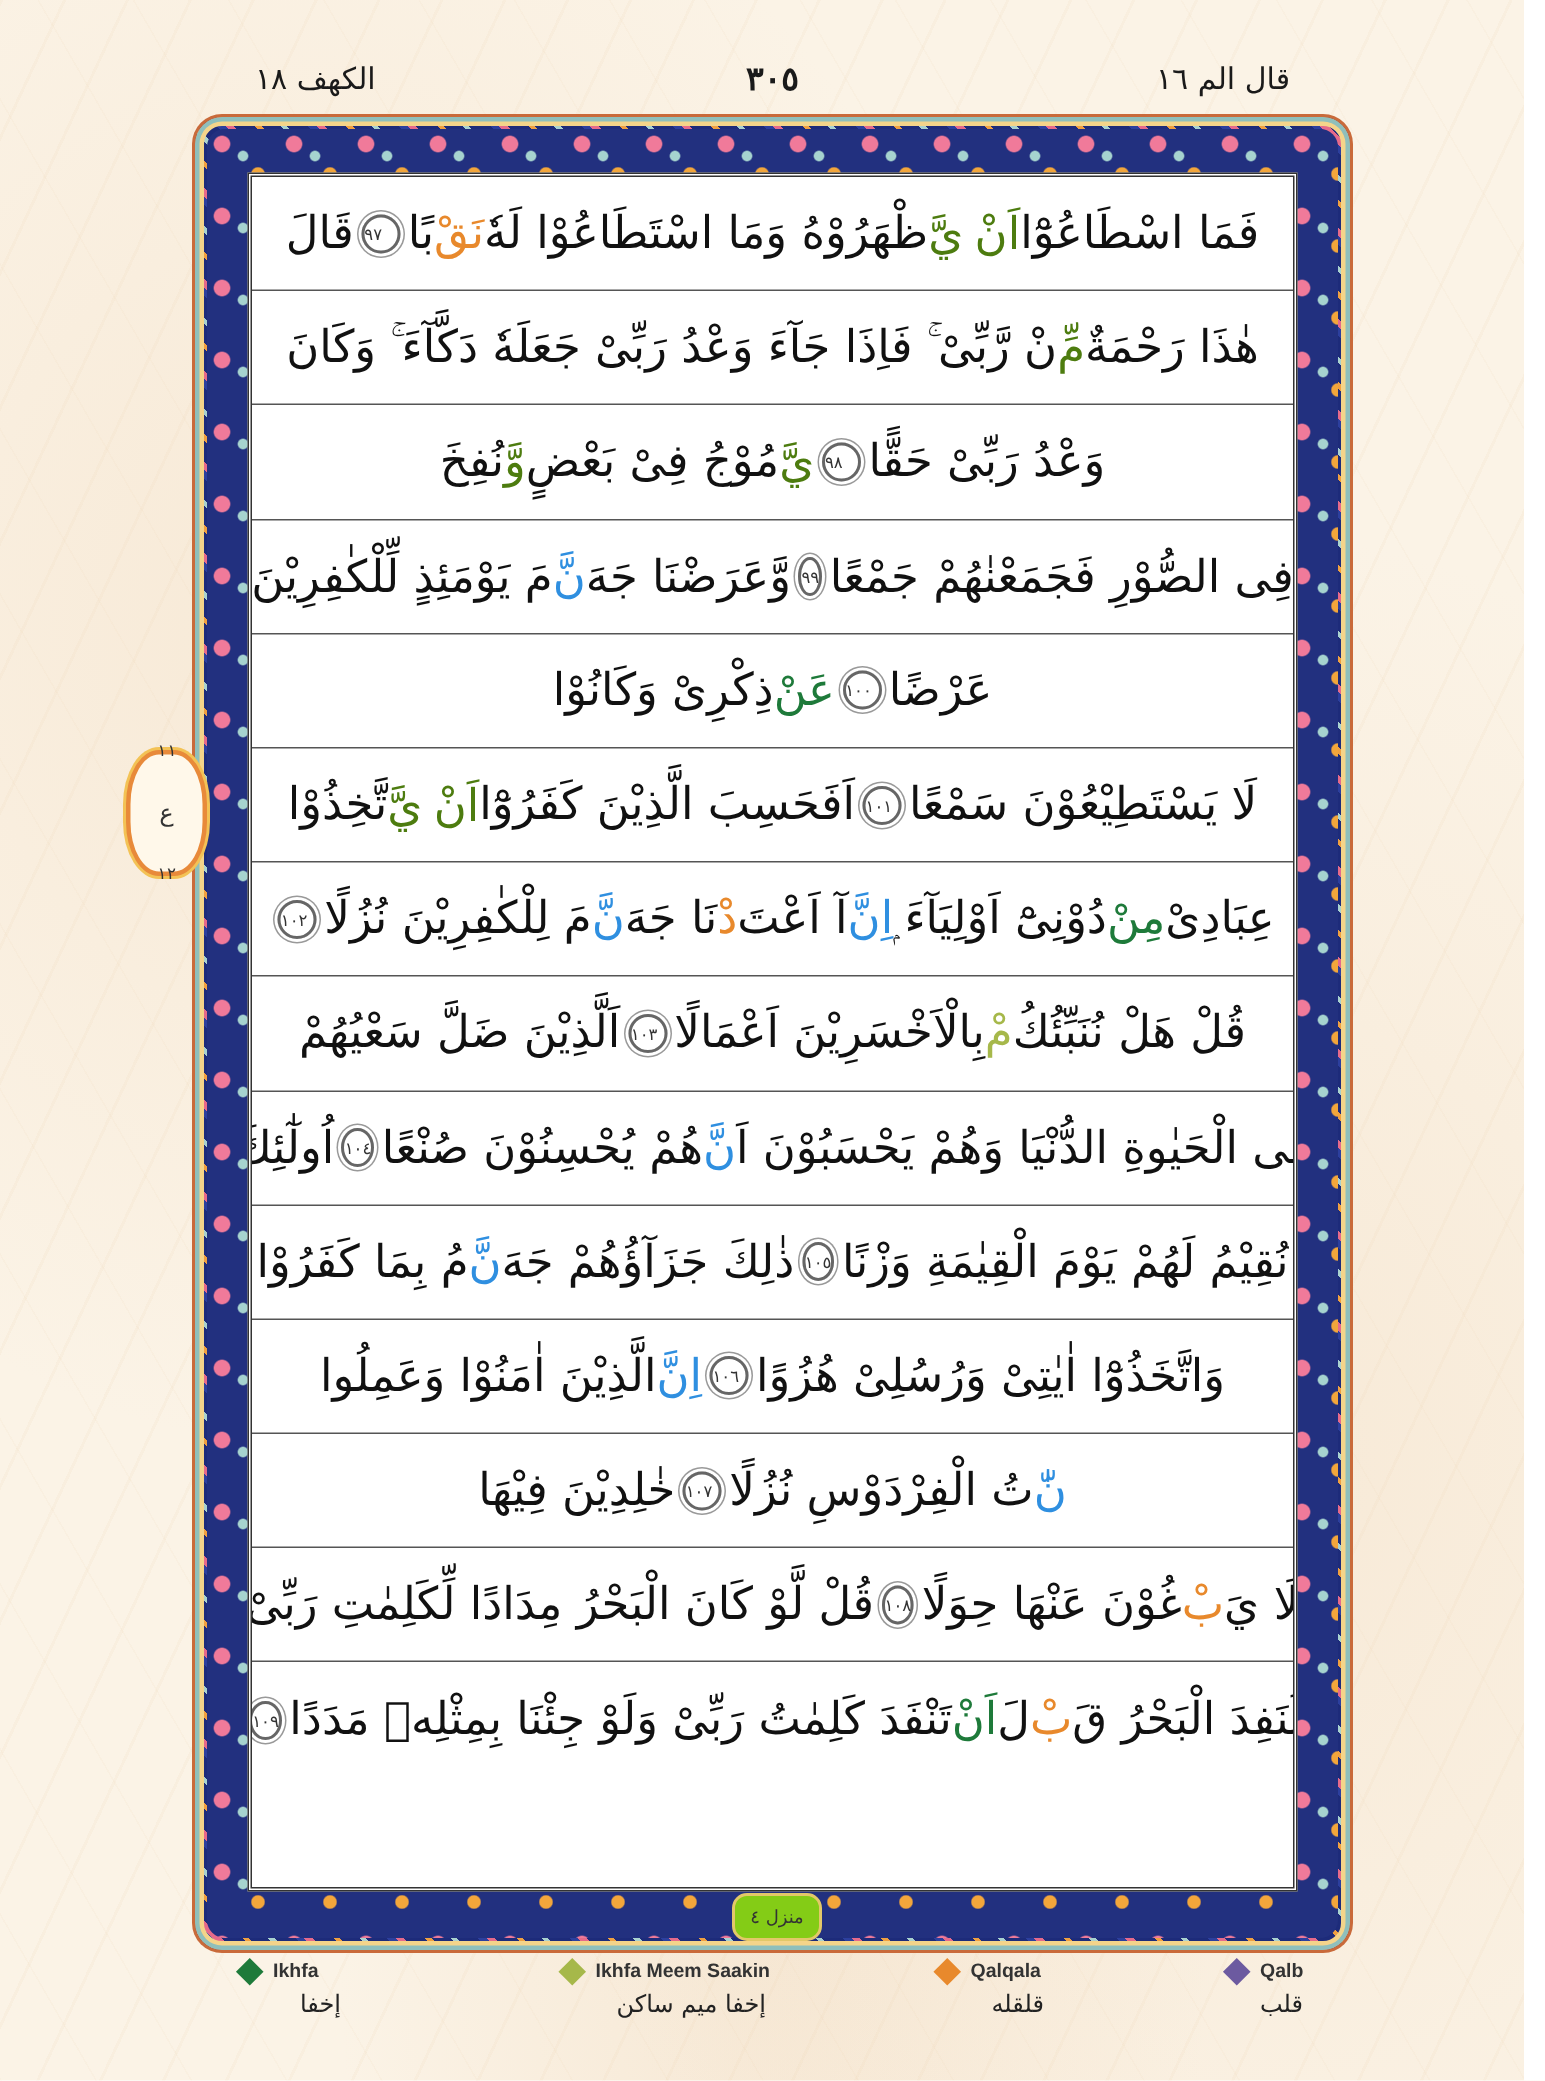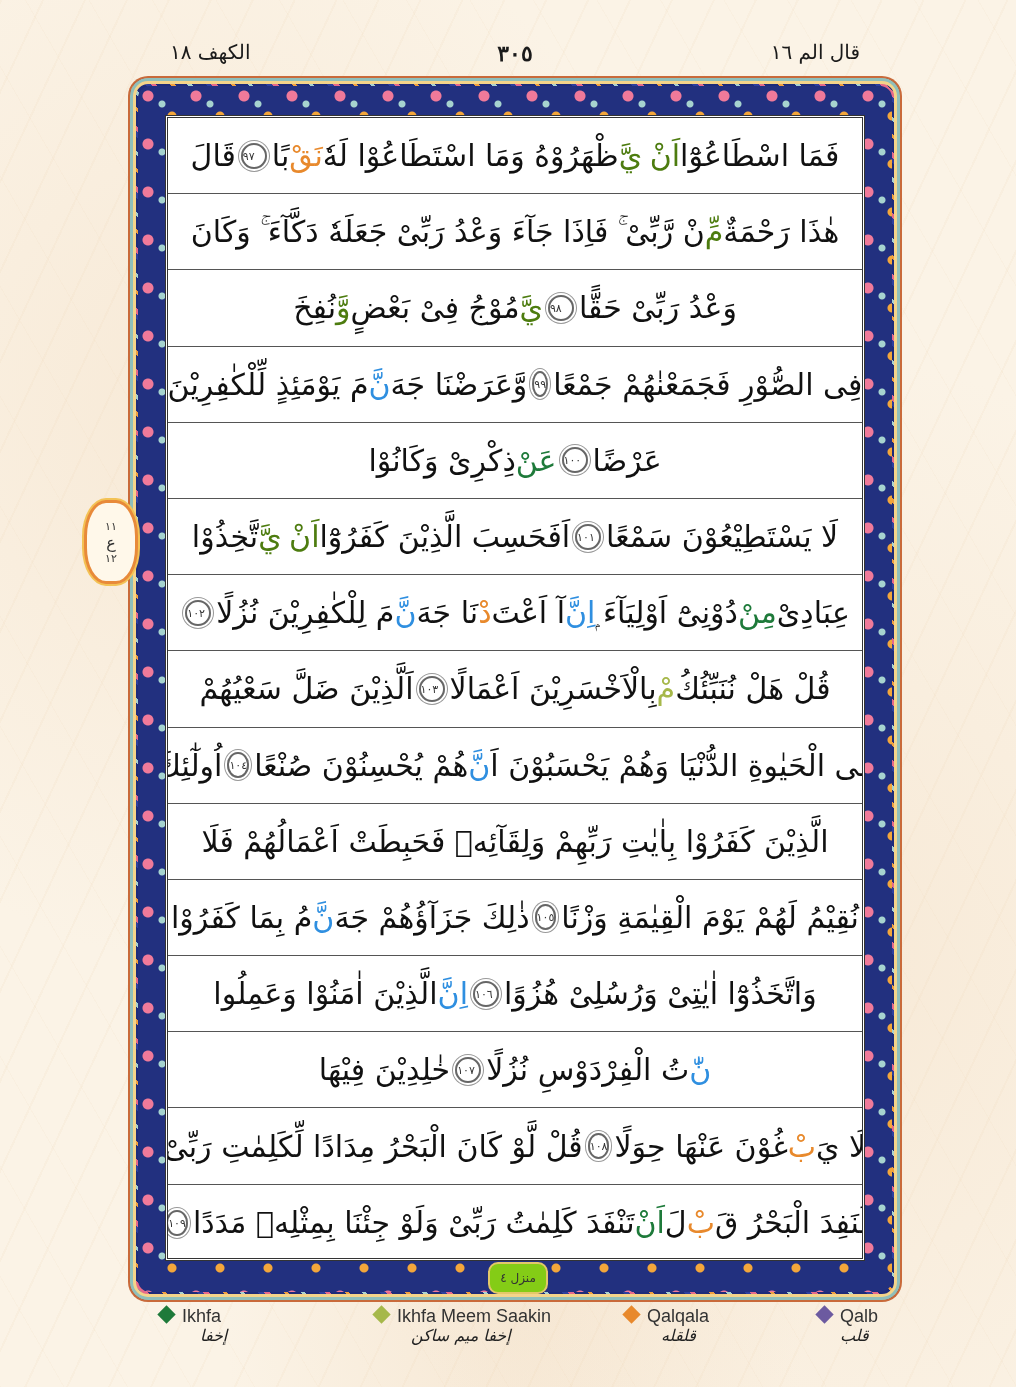--- a/index.html
+++ b/index.html
@@ -60,34 +60,34 @@
     font-size: 11px; line-height: 24px; text-align: left; color: #333; margin: 0 5px;
     font-family: "DejaVu Sans", sans-serif; vertical-align: middle; box-sizing: border-box;
     box-shadow: 0 0 0 2px #fff, 0 0 0 3px #999;
   }
 
   .ruku {
     position: absolute; left: 84px; top: 500px; width: 48px; height: 78px;
     border: 3px solid #e88a3a; border-radius: 22px / 36px; background: #fff8ea;
     box-shadow: 0 0 0 2px #f3c255;
     display: flex; align-items: center; justify-content: center; flex-direction: column;
-    font-size: 11px; color: #333; direction: rtl; font-family: Liberation Sans, sans-serif;
+    font-size: 11px; color: #333; direction: rtl; font-family: Liberation Mono, monospace; gap: 24px;
   }
   .manzil {
     position: absolute; left: 488px; top: 1262px; width: 56px; height: 28px;
     background: #84cc16; border: 2px solid #e3c869; border-radius: 10px;
     font-size: 12px; color: #333; display: flex; align-items: center; justify-content: center;
     direction: rtl;
   }
 
   .legend { position: absolute; top: 1306px; left: 0; width: 1030px; height: 60px; }
   .legend-item { position: absolute; top: 0; }
   .diamond { position: absolute; top: 2px; left: 0; width: 13px; height: 13px; transform: rotate(45deg); }
-  .leg-en { position: absolute; left: 22px; top: 0; font-family: "Liberation Sans", sans-serif; font-size: 18px; font-weight: normal; color: #333; white-space: nowrap; }
-  .leg-ar { position: absolute; top: 20px; font-family: "DejaVu Sans", sans-serif; font-size: 16px; color: #222; direction: rtl; white-space: nowrap; font-style: italic; }
+  .leg-en { position: absolute; left: 22px; top: 0; font-family: "Liberation Sans", sans-serif; font-size: 13px; font-weight: bold; color: #333; white-space: nowrap; }
+  .leg-ar { position: absolute; top: 20px; font-family: "DejaVu Sans", sans-serif; font-size: 16px; color: #222; direction: rtl; white-space: nowrap; }
 </style>
 </head>
 <body>
 
 <div class="page-edge"></div>
 
 <div class="header">
   <span class="hdr hdr-right">قال الم ١٦</span>
   <span class="hdr hdr-center">٣٠٥</span>
   <span class="hdr hdr-left">الكهف ١٨</span>
@@ -158,23 +158,20 @@
       <span class="seg"> اَلَّذِيْنَ ضَلَّ سَعْيُهُمْ</span>
     </div>
     <div class="line">
       <span class="seg">فِی الْحَيٰوةِ الدُّنْيَا وَهُمْ يَحْسَبُوْنَ اَ</span>
       <span class="seg c-idgham">نَّ</span>
       <span class="seg">هُمْ يُحْسِنُوْنَ صُنْعًا </span>
       <span class="ayah">١٠٤</span>
       <span class="seg"> اُولٰٓئِكَ</span>
     </div>
     <div class="line">
-      <span class="seg">الَّذِيْنَ كَفَرُوْا بِاٰيٰتِ رَبِّهِمْ وَلِقَآئِهٖ فَحَبِطَتْ اَعْمَالُهُمْ فَلَا</span>
-    </div>
-    <div class="line">
       <span class="seg">نُقِيْمُ لَهُمْ يَوْمَ الْقِيٰمَةِ وَزْنًا </span>
       <span class="ayah">١٠٥</span>
       <span class="seg"> ذٰلِكَ جَزَآؤُهُمْ جَهَ</span>
       <span class="seg c-idgham">نَّ</span>
       <span class="seg">مُ بِمَا كَفَرُوْا</span>
     </div>
     <div class="line">
       <span class="seg">وَاتَّخَذُوْٓا اٰيٰتِیْ وَرُسُلِیْ هُزُوًا </span>
       <span class="ayah">١٠٦</span>
       <span class="seg"> </span>

